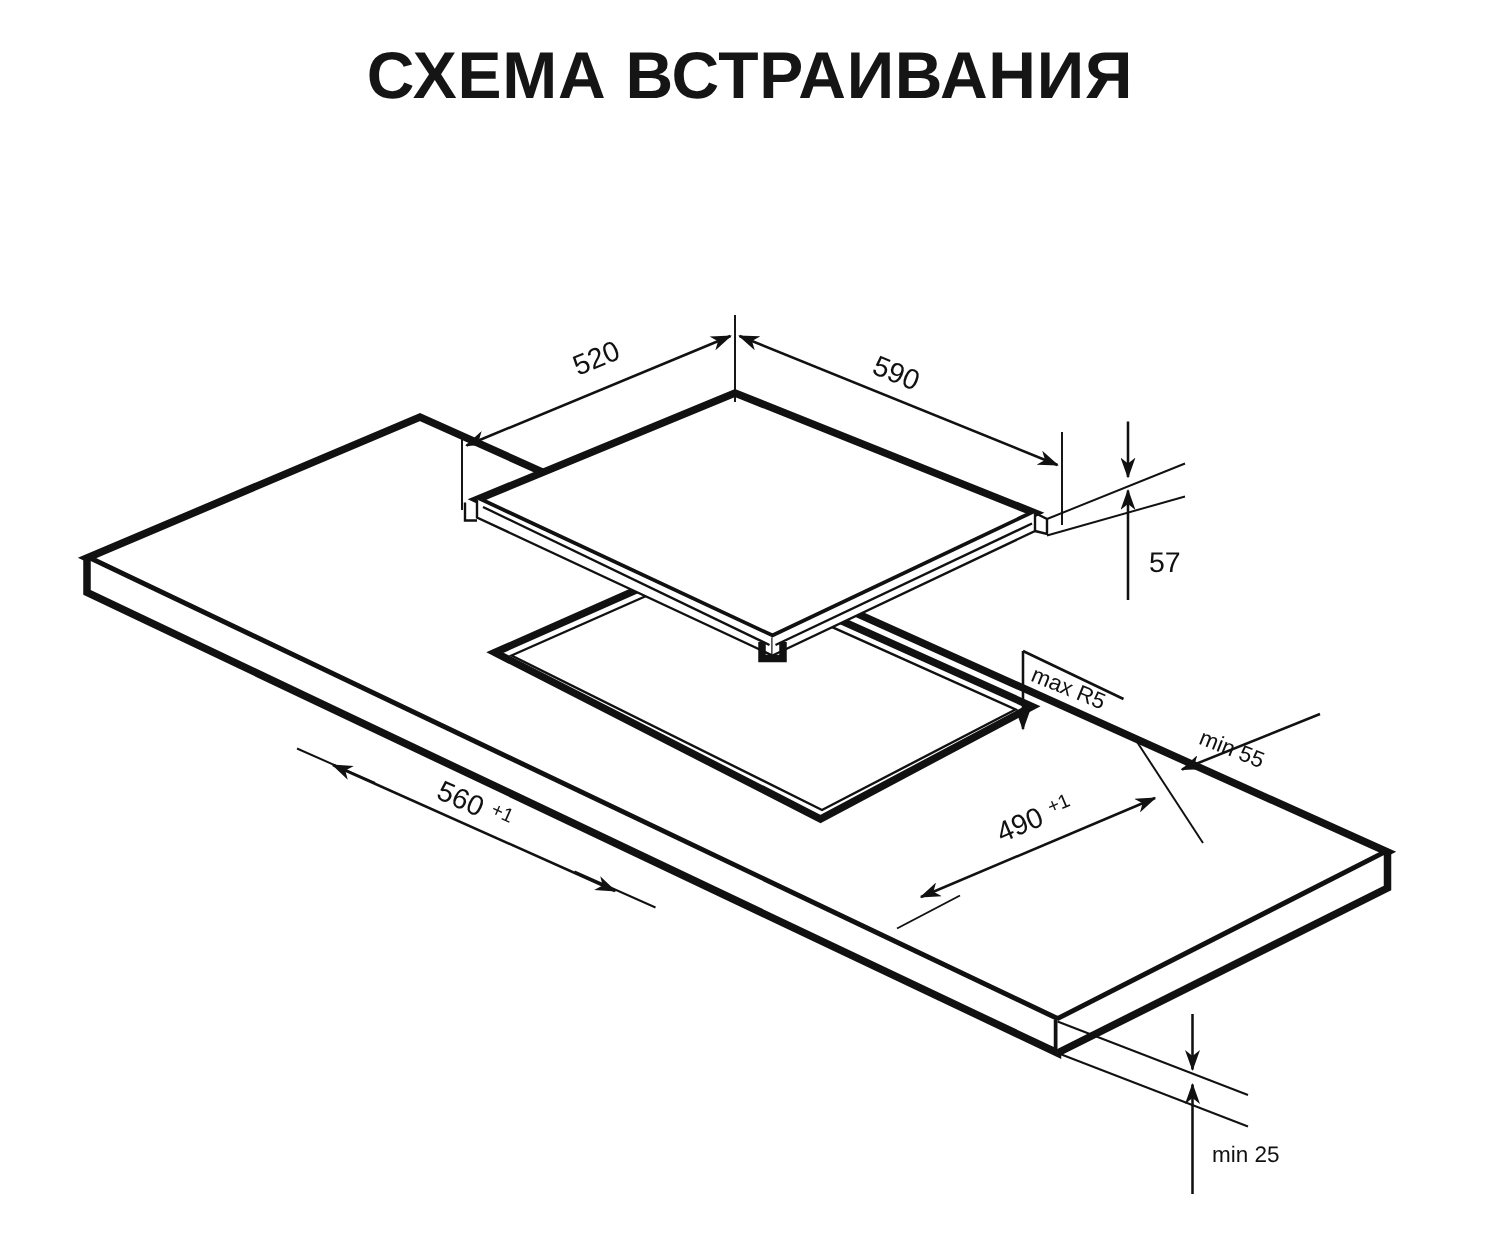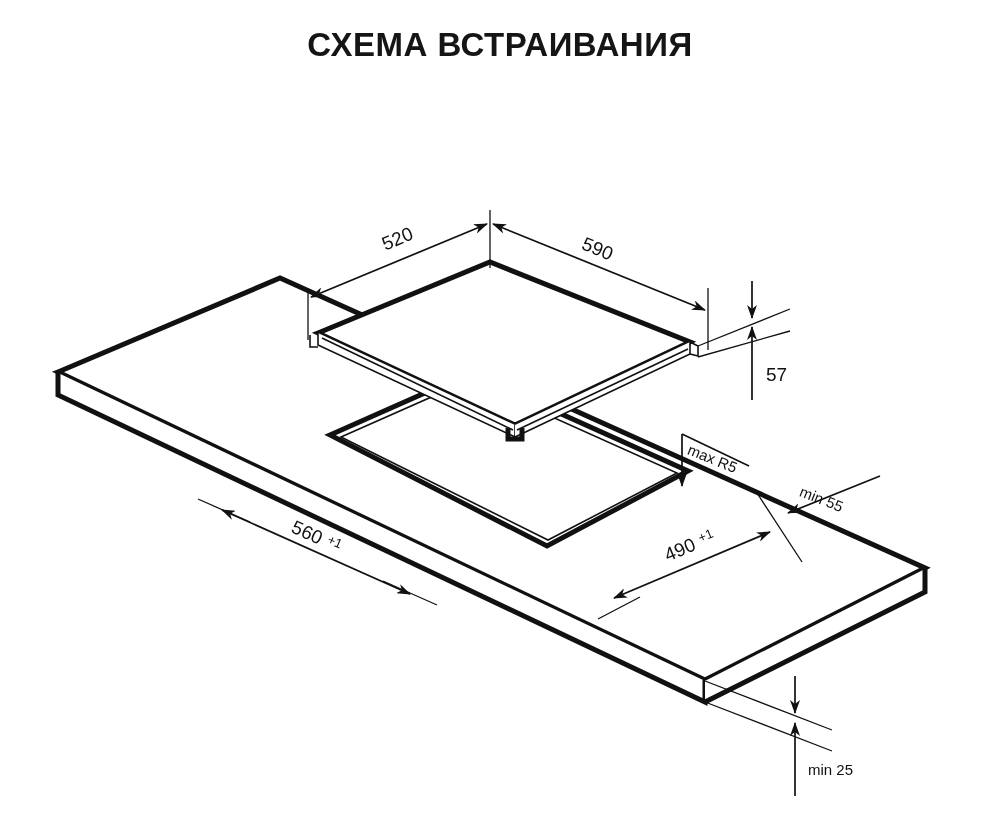--- a/index.html
+++ b/index.html
@@ -22,21 +22,21 @@
     background: #ffffff;
   }
   #diagram-title {
     position: absolute;
     left: 0;
     top: 26px;
     width: 1000px;
     text-align: center;
     font-family: "Liberation Sans", sans-serif;
     font-weight: bold;
-    font-size: 33px;
+    font-size: 44px;
     letter-spacing: 0.5px;
     color: #151515;
     white-space: nowrap;
   }
   svg#drawing {
     position: absolute;
     left: 0;
     top: 0;
     width: 1000px;
     height: 829px;

